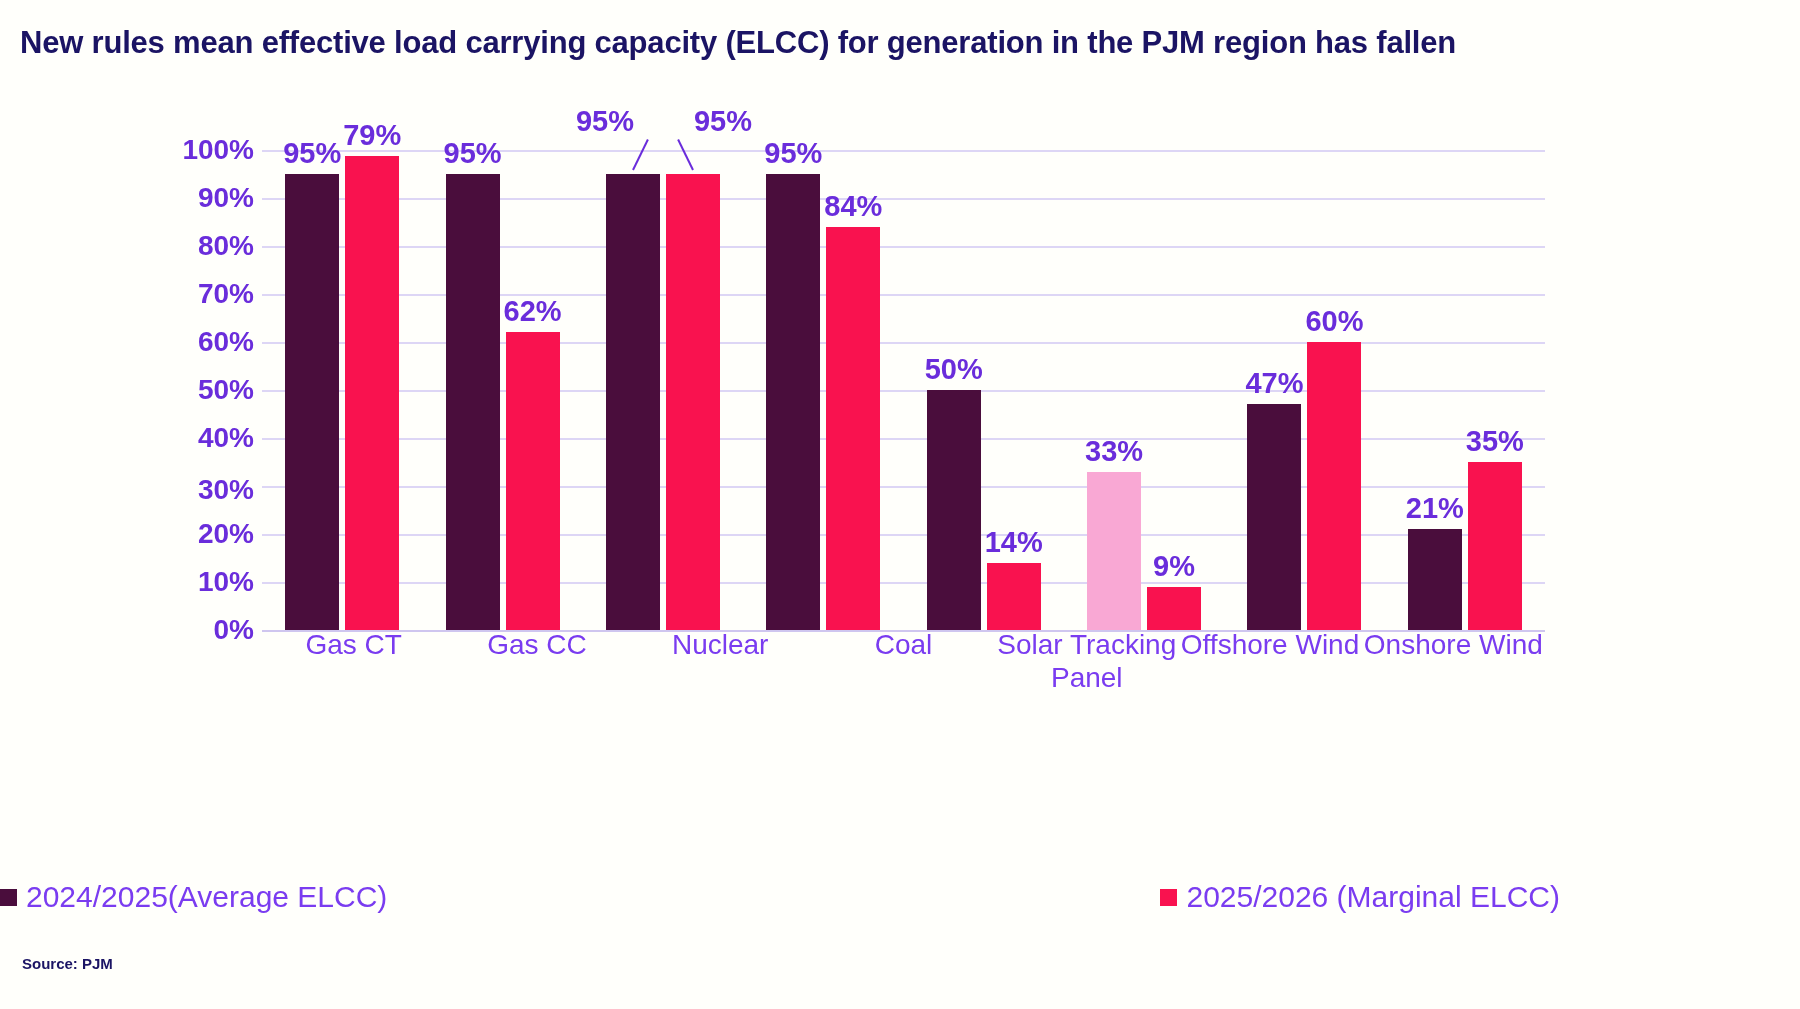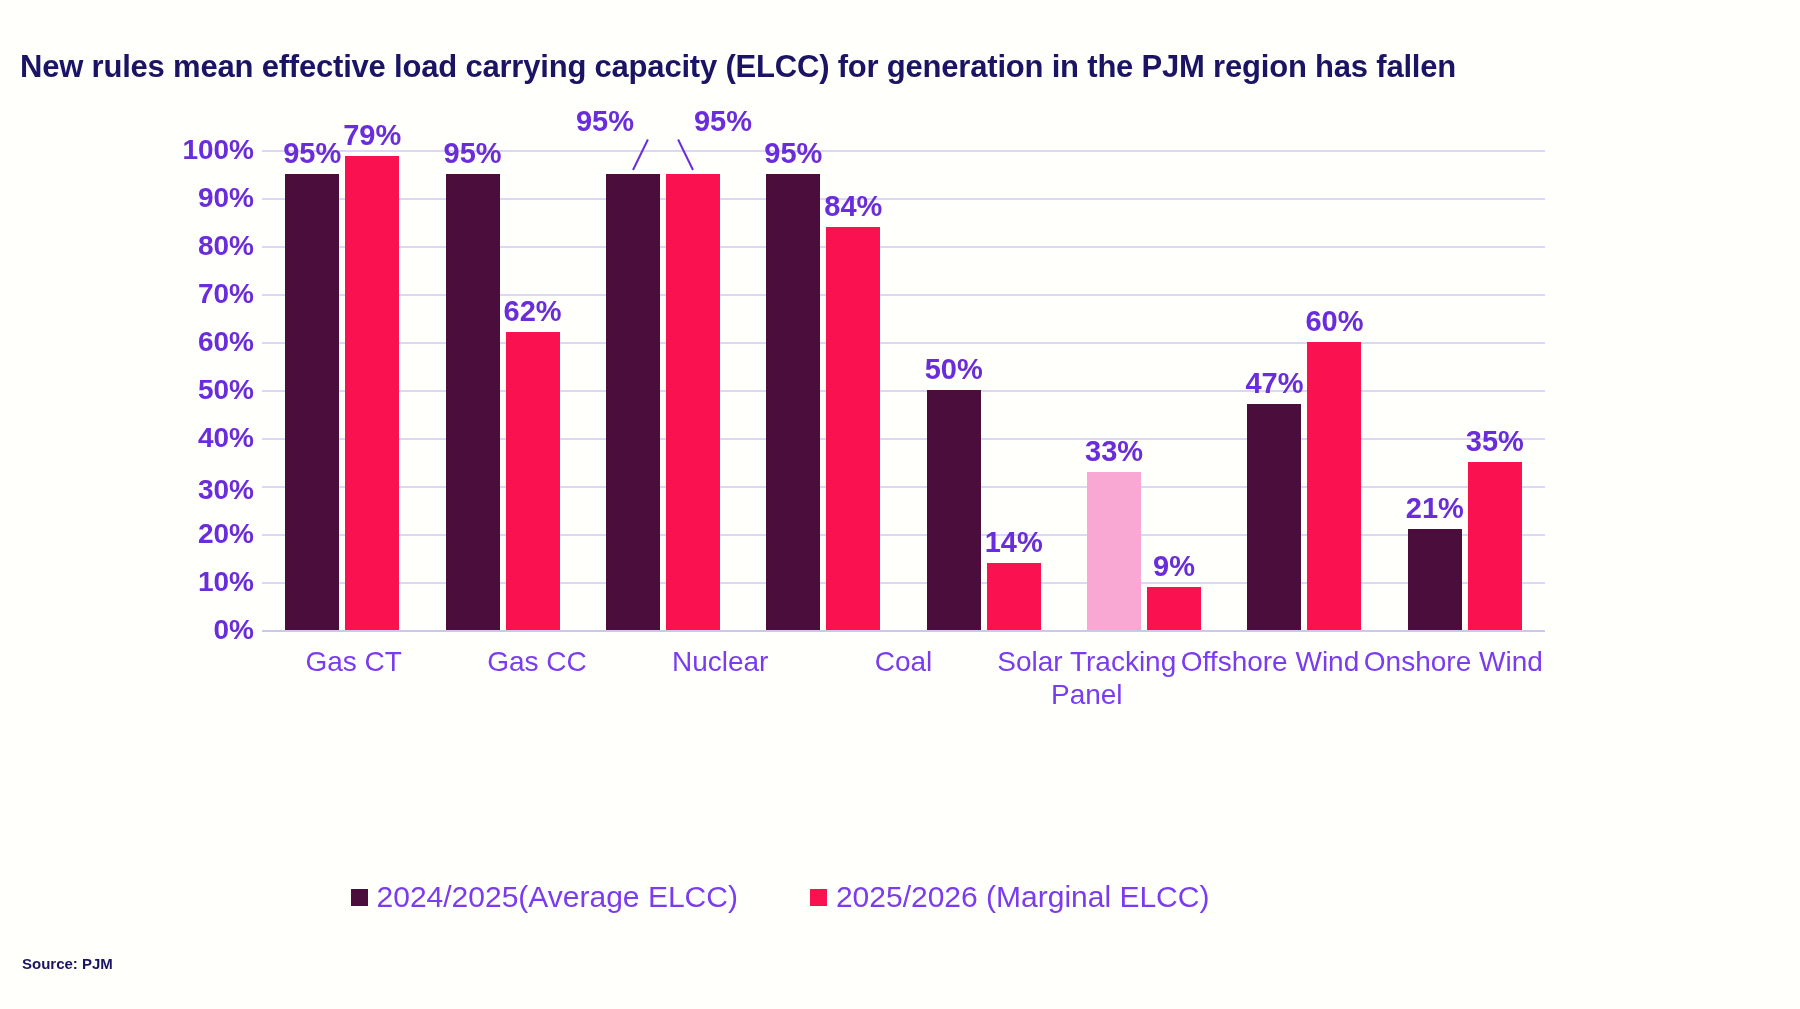--- a/index.html
+++ b/index.html
@@ -20,21 +20,20 @@
   #chart-title {
     position: absolute;
     left: 20px;
     top: 22px;
     width: 1620px;
     font-size: 31px;
     font-weight: 700;
     line-height: 1.33;
     color: #1b1464;
     letter-spacing: -0.2px;
-    margin-top: 24px;
   }
 
   
   #plot-wrap {
     position: absolute;
     left: 0;
     top: 150px;
     width: 1800px;
     height: 600px;
   }
@@ -135,42 +134,42 @@
     background: #6a2ddb;
     transform-origin: bottom center;
   }
   .leader.left  { transform: translateX(-50%) rotate(26deg); margin-bottom: 4px; }
   .leader.right { transform: translateX(-50%) rotate(-26deg); margin-bottom: 4px; }
 
   
   #x-axis {
     position: absolute;
     left: 262px;
-    top: 495px;
+    top: 478px;
     width: 1283px;
     display: flex;
   }
   .x-cat {
     flex: 1 1 0;
     text-align: center;
     font-size: 28px;
     font-weight: 400;
     color: #7a3cf0;
     line-height: 1.18;
     padding: 0 2px;
   }
 
   
   #legend {
     position: absolute;
     left: 0;
     top: 880px;
     width: 1560px;
     display: flex;
-    justify-content: center;
+    justify-content: space-between;
     align-items: center;
     gap: 72px;
   }
   .legend-item {
     display: flex;
     align-items: center;
     gap: 9px;
   }
   .legend-swatch {
     width: 17px;

